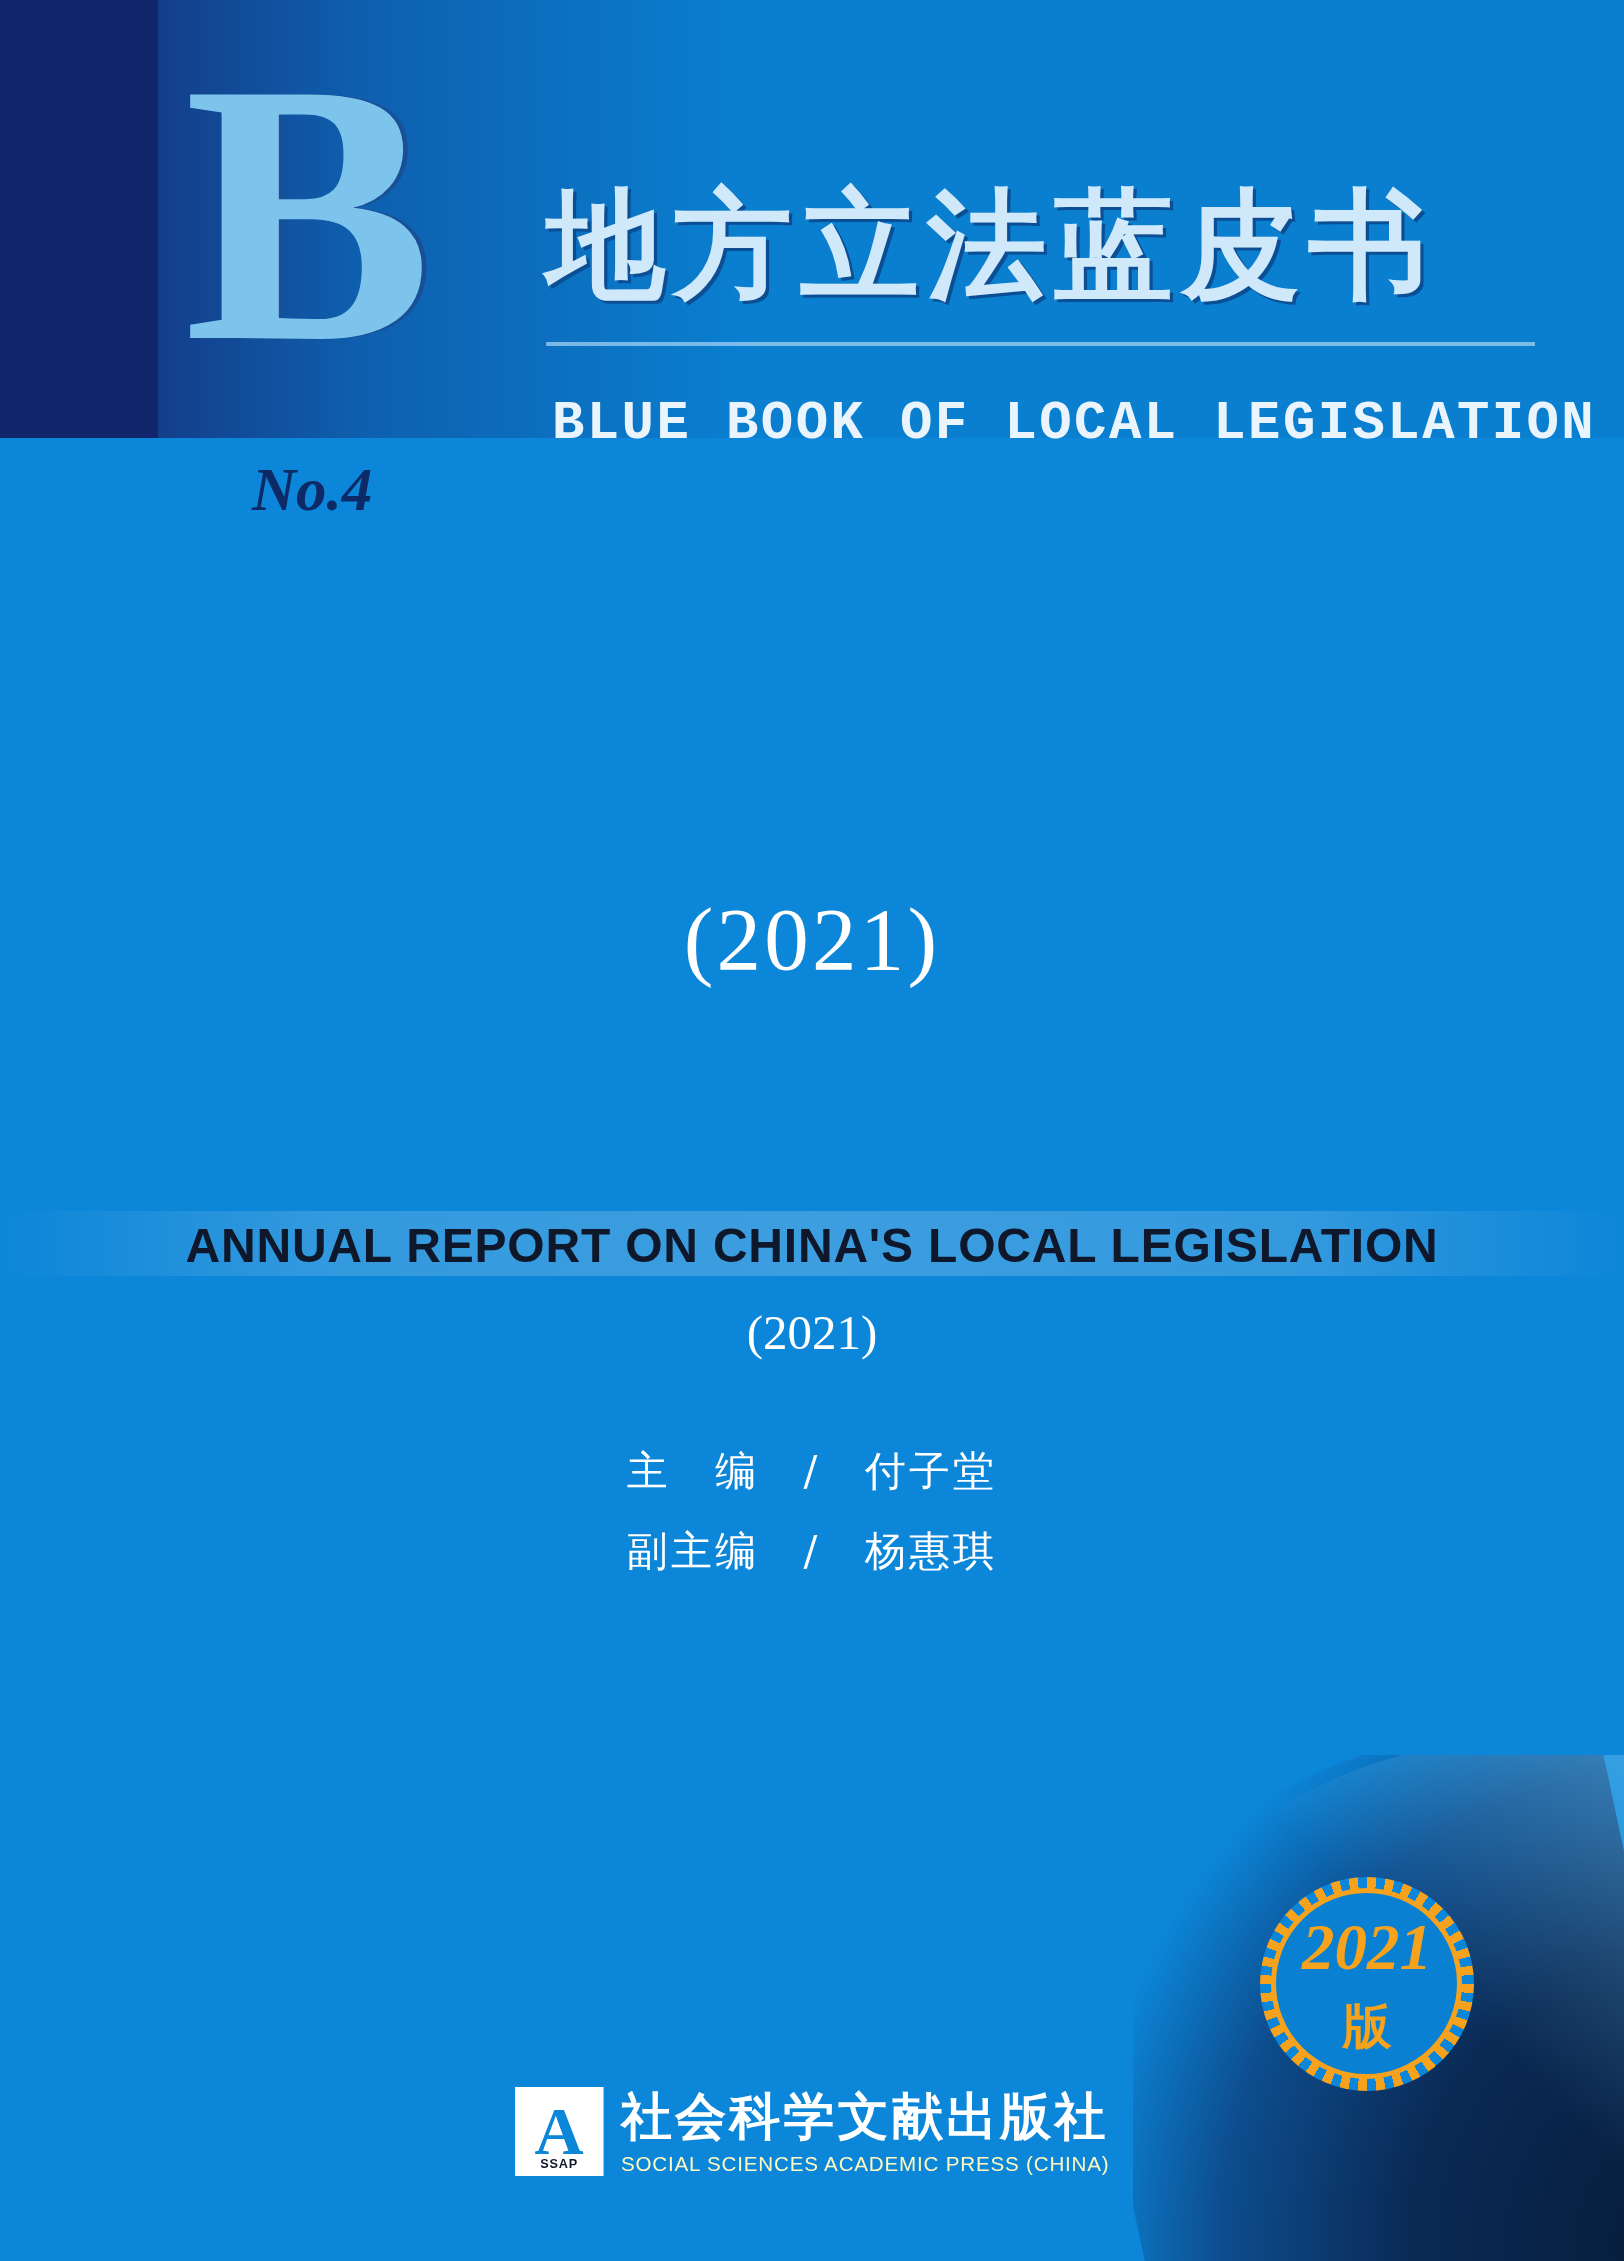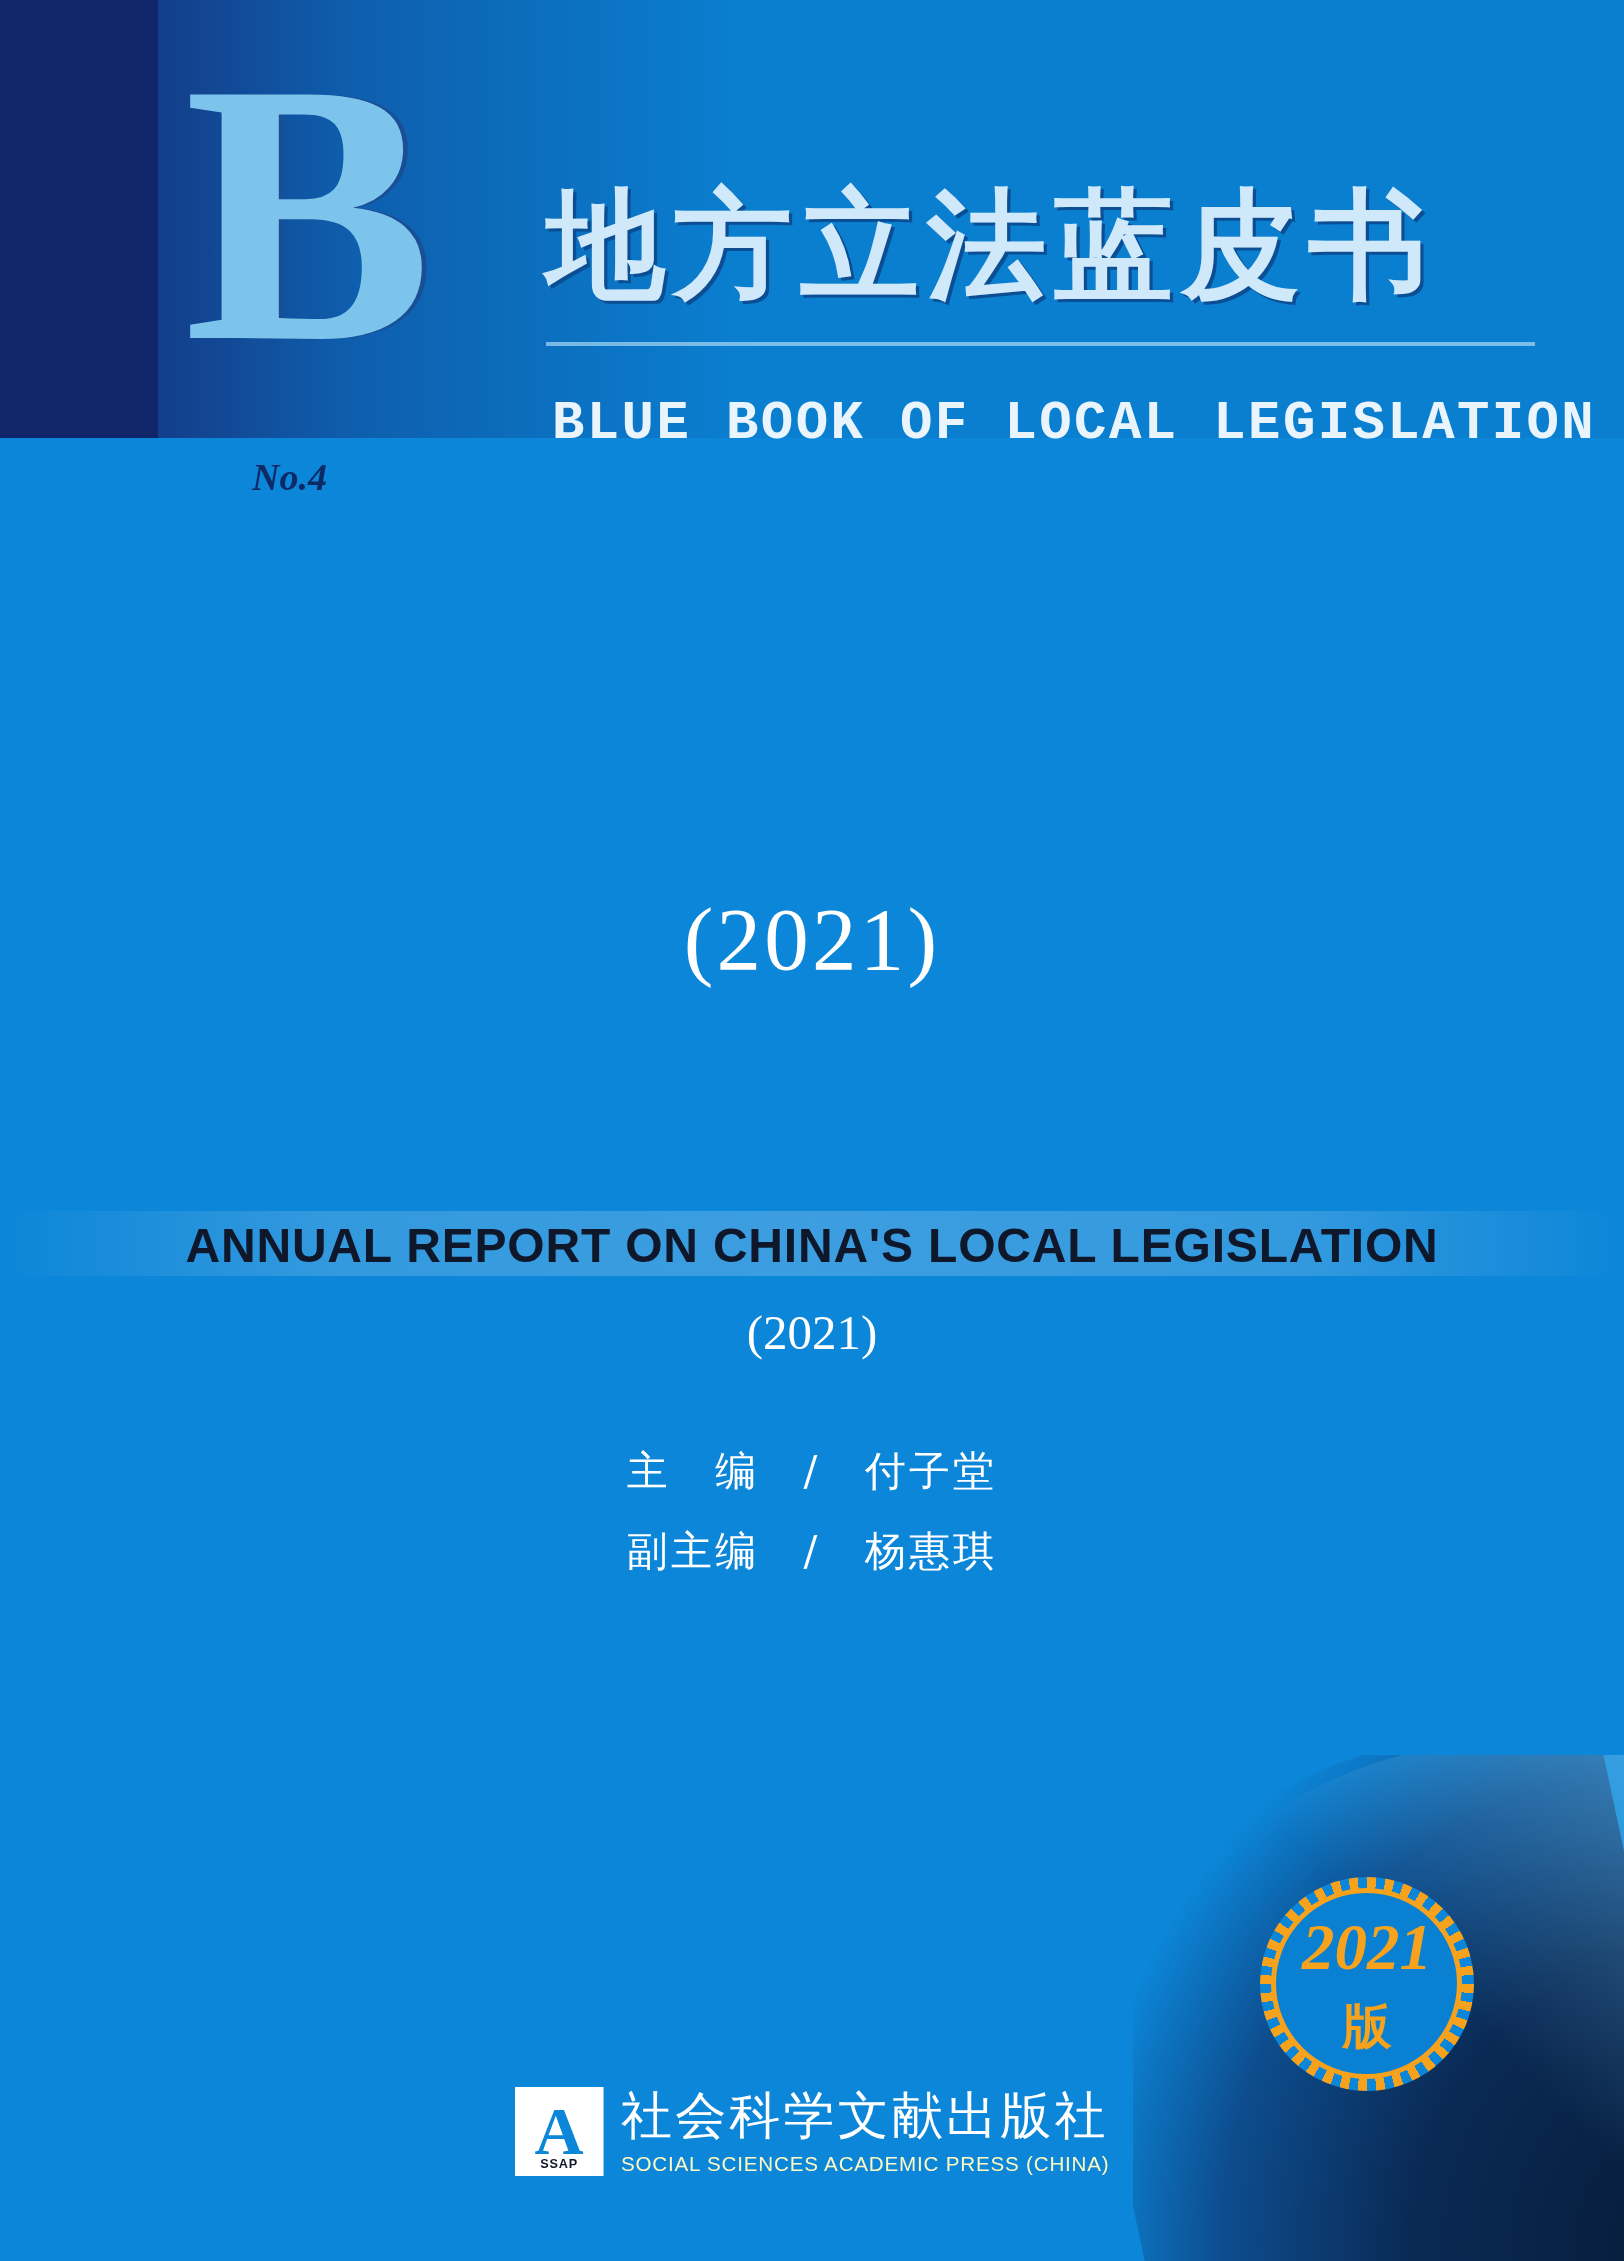--- a/index.html
+++ b/index.html
@@ -97,21 +97,21 @@
     opacity: 0.75;
   }
   
   .issue-no {
     position: absolute;
     left: 252px;
     top: 455px;
     font-family: "Liberation Serif", serif;
     font-style: italic;
     font-weight: bold;
-    font-size: 38px;
+    font-size: 61px;
     color: #0d2a66;
   }
   
   .main-title {
     position: absolute;
     left: 0;
     top: 676px;
     width: 1624px;
     text-align: center;
     font-family: "DejaVu Serif", "Liberation Serif", serif;
@@ -307,21 +307,21 @@
     letter-spacing: 0.8px;
   }
   .pub-names {
     display: flex;
     flex-direction: column;
     align-items: flex-start;
   }
   .pub-cn {
     font-family: "DejaVu Serif", "Liberation Serif", serif;
     font-size: 51px;
-    font-weight: normal;
+    font-weight: bold;
     color: #ffffff;
     letter-spacing: 3.2px;
     line-height: 1.1;
   }
   .pub-en {
     font-family: "Liberation Sans", sans-serif;
     font-size: 20.6px;
     color: #fef9c3;
     letter-spacing: 0.8px;
     margin-top: 8px;

